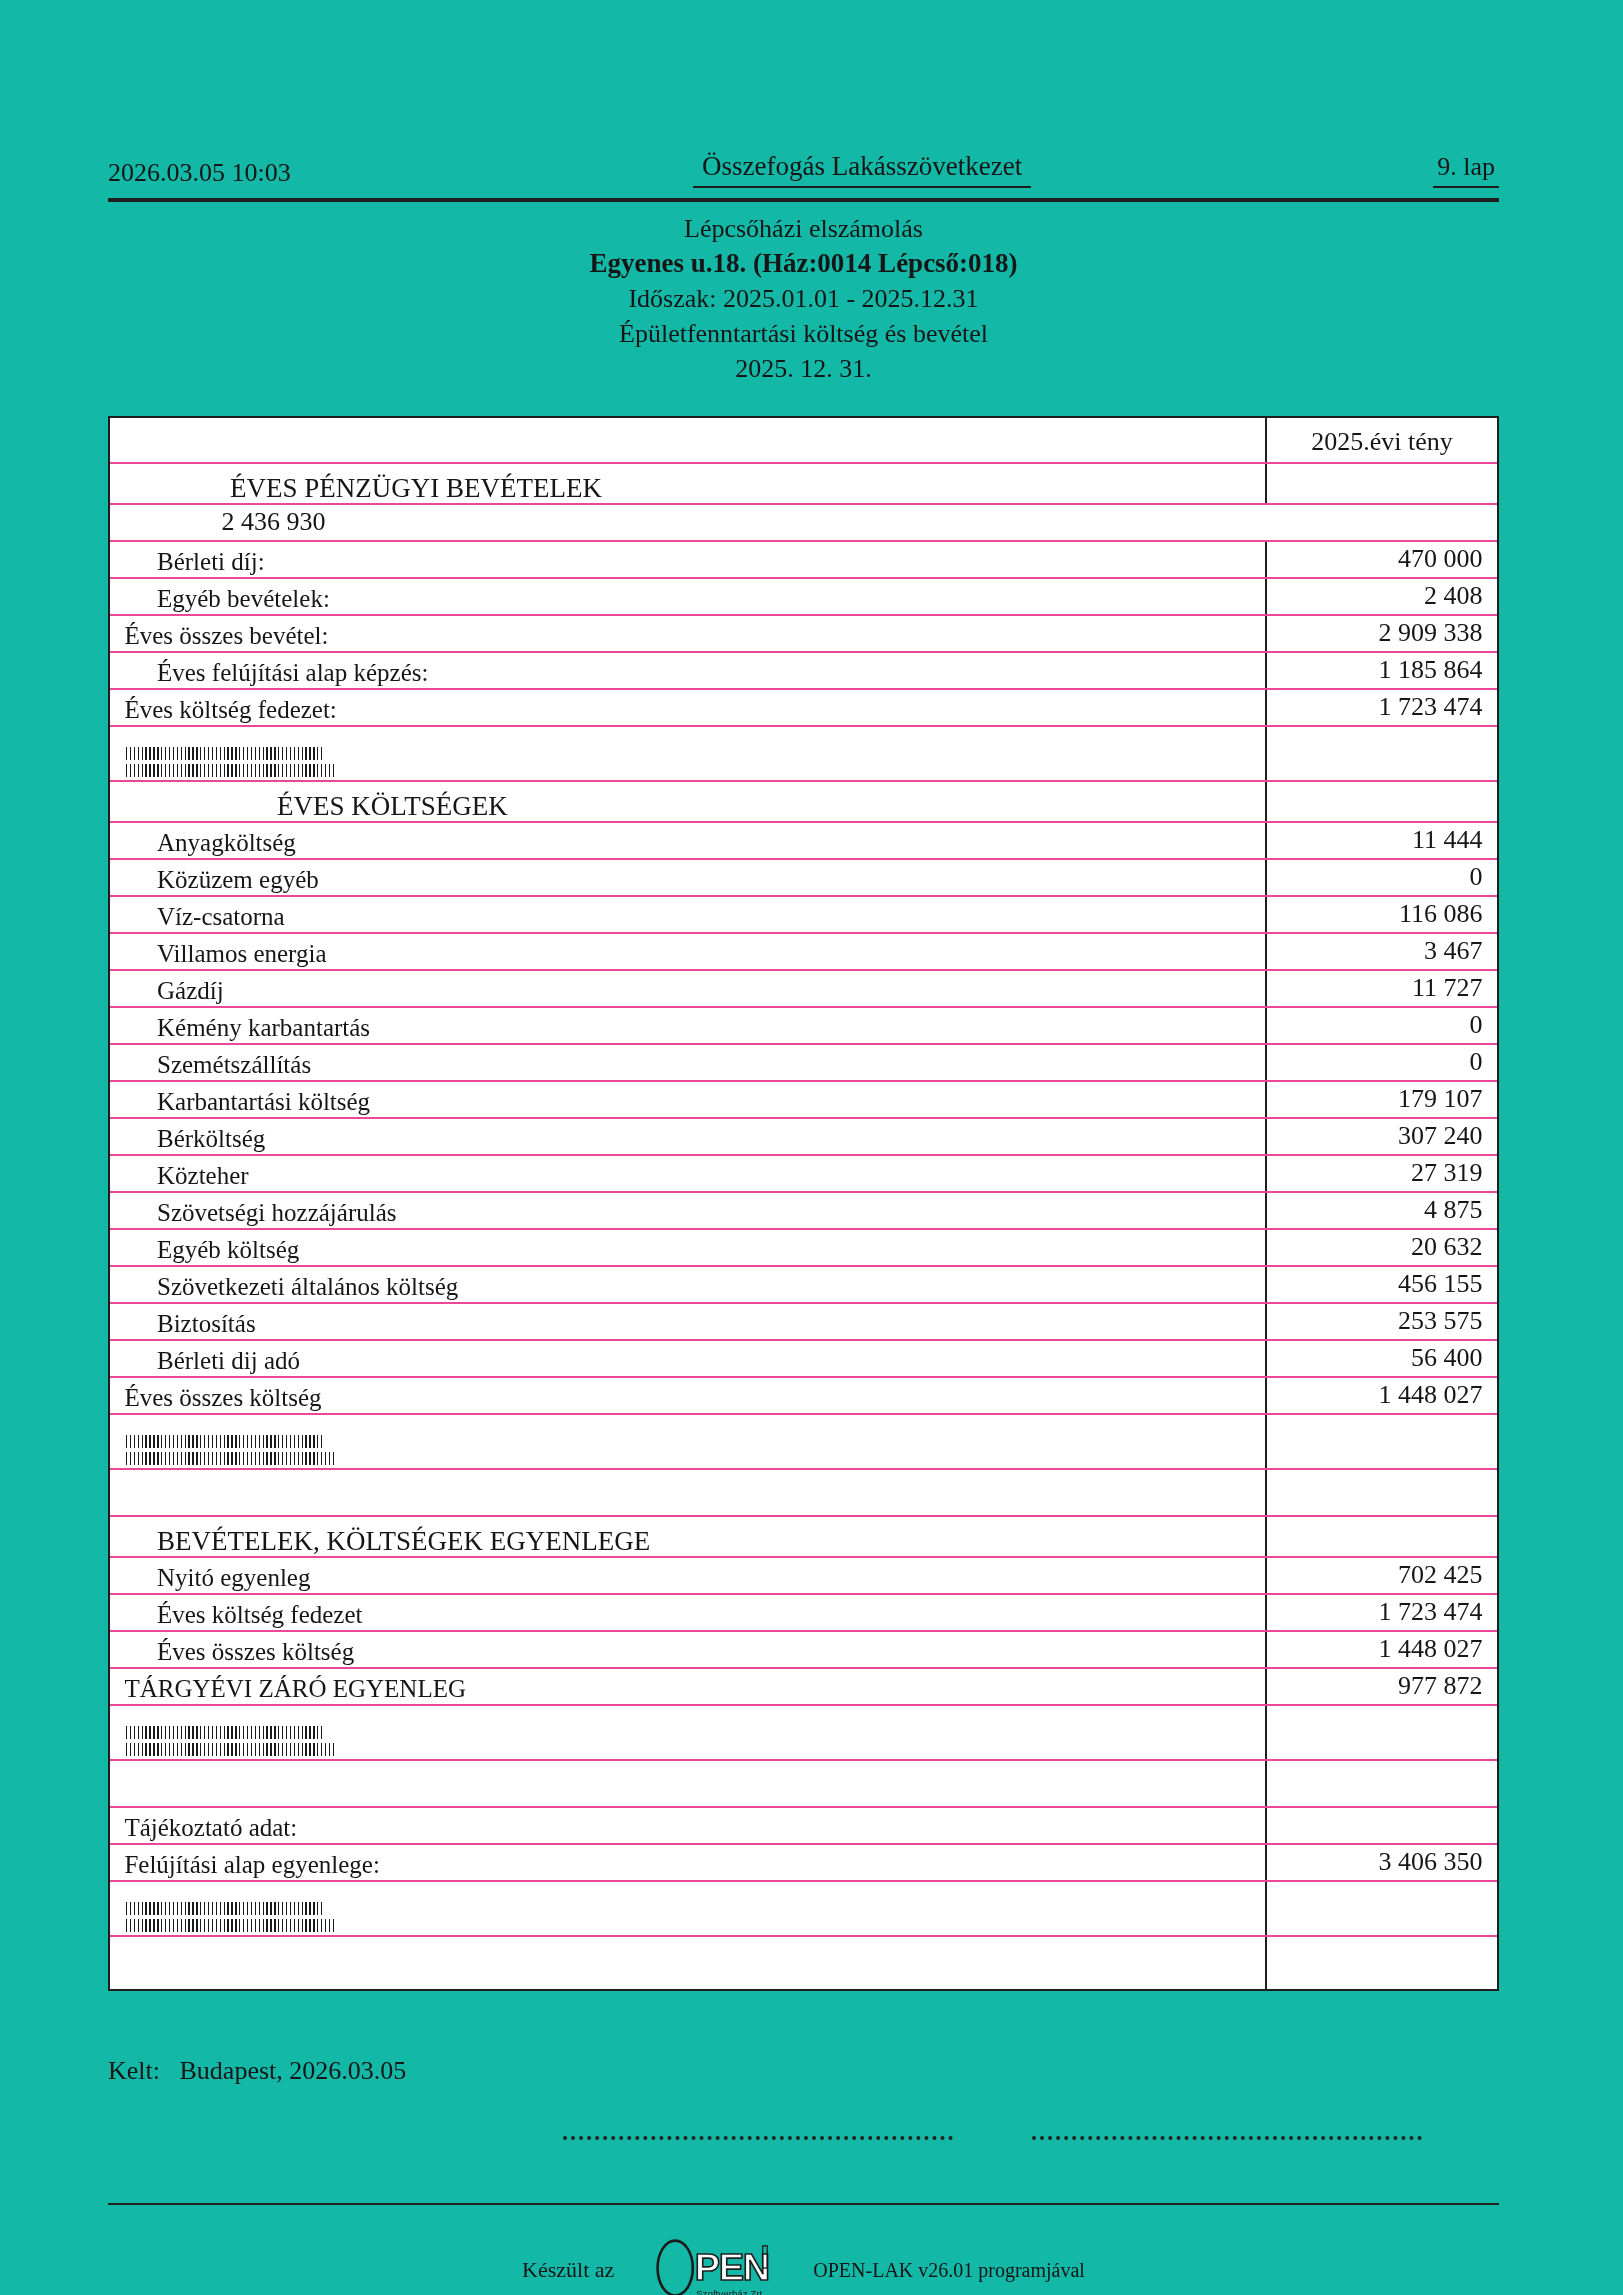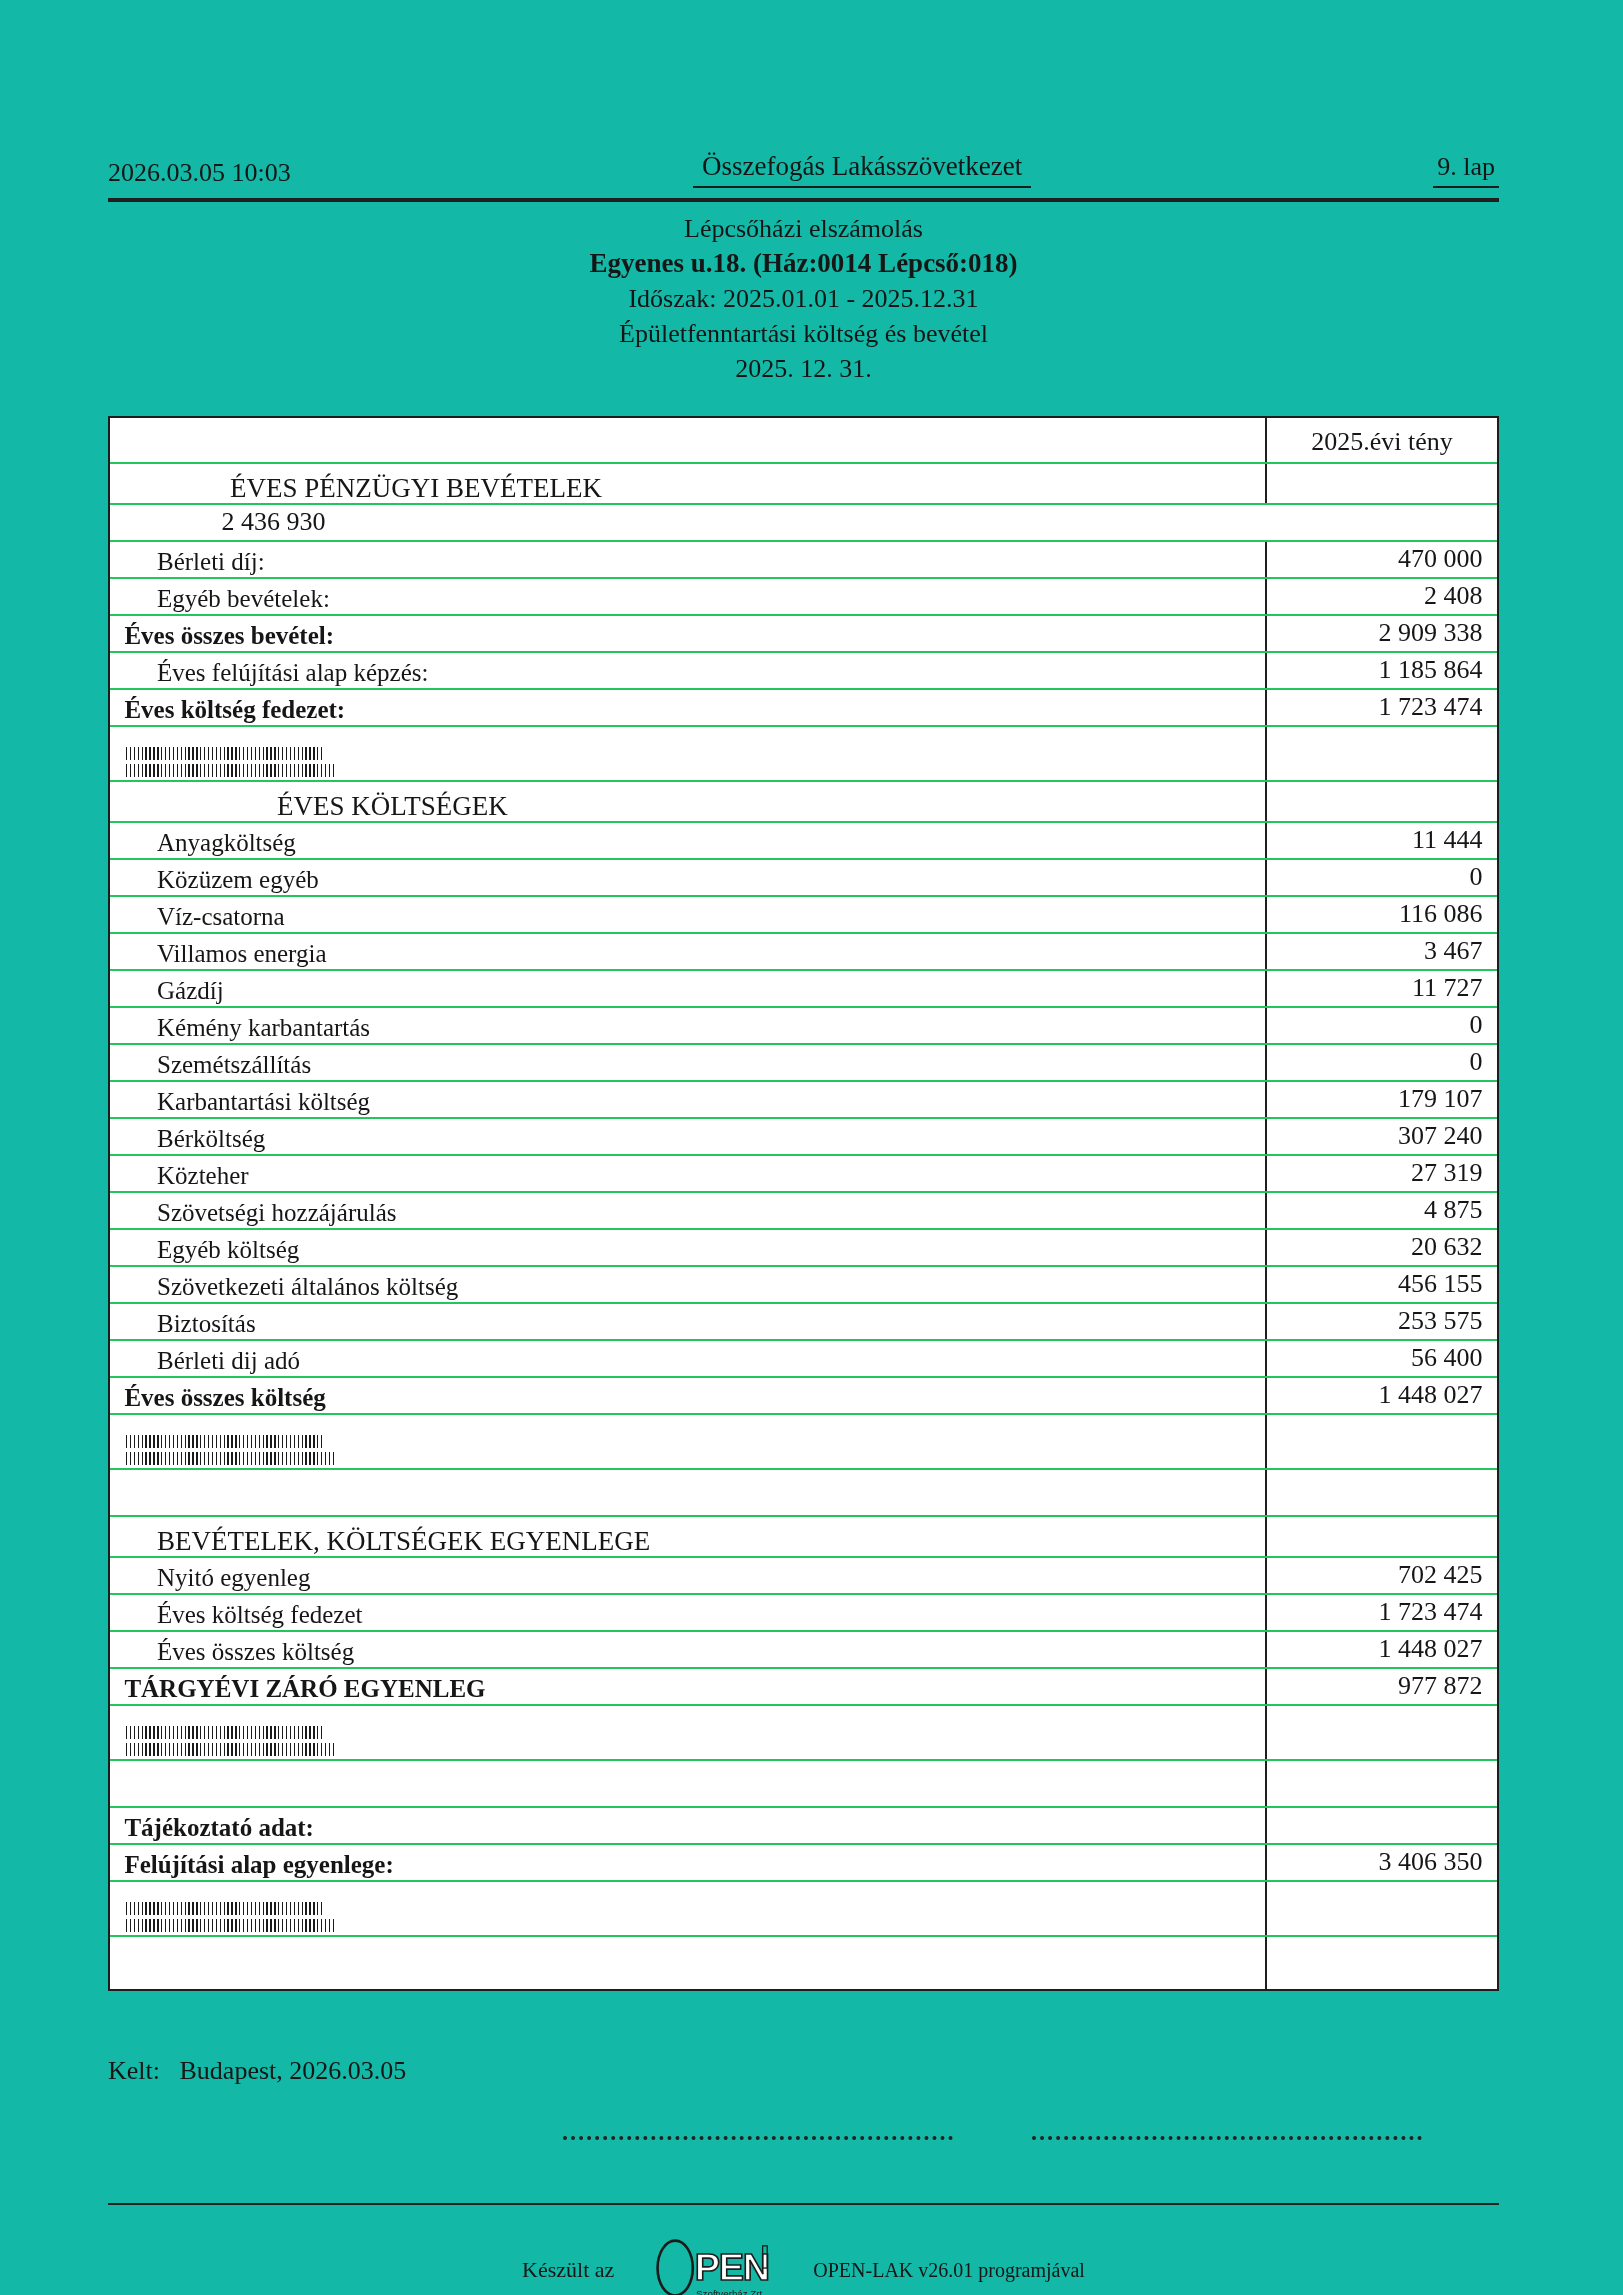--- a/index.html
+++ b/index.html
@@ -28,41 +28,41 @@
   .titles div { font-size:26px; line-height:35px; }
   .titles .bold { font-weight:bold; font-size:27px; }
 
   
   .tbl {
     margin-top:30px;
     border:2.6px solid #1d1d1d;
     border-left-width:2px; border-right-width:2px;
     background:#fff;
   }
-  .row { display:flex; border-bottom:2px solid #22c55e; }
+  .row { display:flex; border-bottom:2px solid #ec4899; }
   .row:last-child { border-bottom:none; }
   .cell { display:flex; }
   .lbl {
     flex:1; border-right:2px solid #1f1f1f;
     display:flex; align-items:flex-end; padding-bottom:2.6px;
   }
   .val {
     width:230px; display:flex; align-items:flex-end; justify-content:flex-end;
     padding:0 14.4px 3.9px 0; font-size:26px;
   }
   .row.colheader { height:46px; }
   .row.colheader .val { justify-content:center; padding:0 0 5.2px 0; font-size:26px; }
   .row.section   { height:41px; }
   .row.item      { height:37px; }
   .row.hatch     { height:55px; }
   .row.blank     { height:47px; }
   .row.filler    { height:52px; }
   .lbl span { font-size:25px; line-height:26px; white-space:nowrap; }
   .row.section .lbl span { font-size:27px; }
-  .ind0 { margin-left:14.4px;font-weight:bold; }
+  .ind0 { margin-left:14.4px; }
   .ind1 { margin-left:47px; }
   .ind2 { margin-left:120px; }
   .ind3 { margin-left:167px; }
   .hatchwrap { display:flex; flex-direction:column; justify-content:flex-end; margin-left:15.7px; padding-bottom:0.7px; }
   .hatchbar {
     height:13px; width:196px;
     background:repeating-linear-gradient(90deg,#1a1a1a 0 1.3px,transparent 1.3px 3.9px);
   }
   .hatchbar.second { margin-top:3.9px; width:208px; }
 

